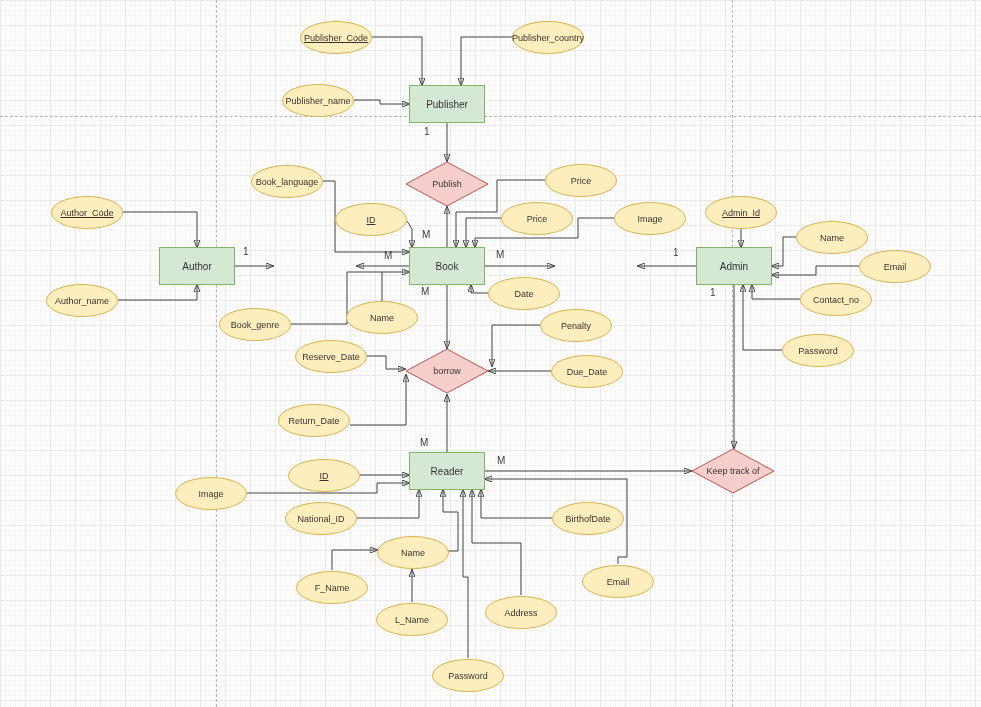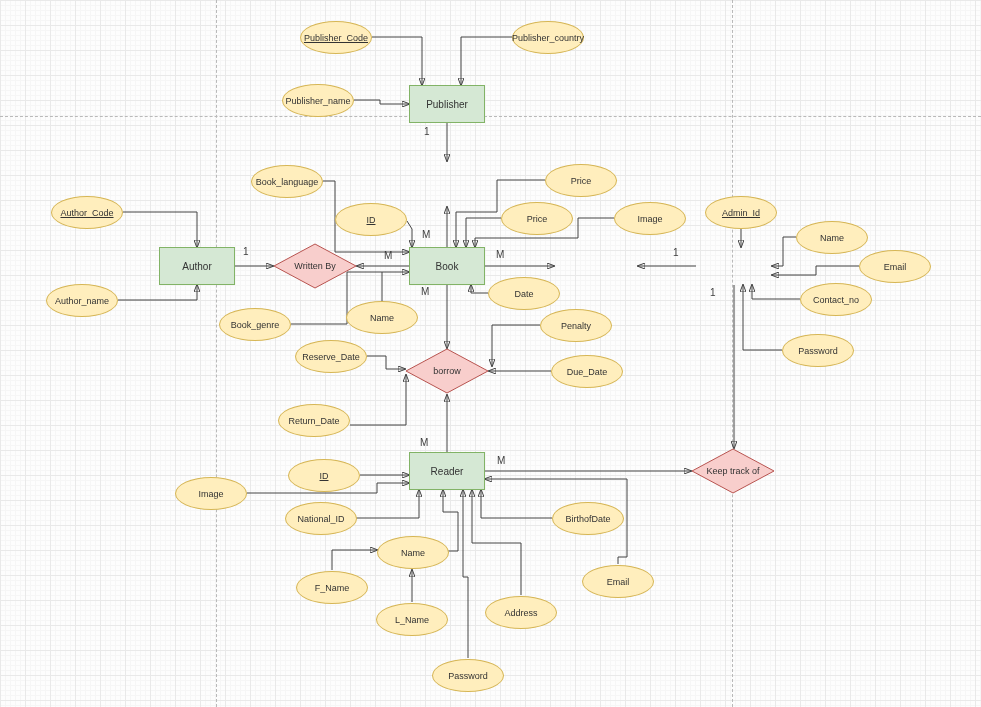--- a/index.html
+++ b/index.html
@@ -96,27 +96,28 @@
     <path d="M412 602 L412 570" marker-end="url(#arr)"></path>
     <path d="M468 658 L468 577 L463 577 L463 490" marker-end="url(#arr)"></path>
     <path d="M521 595 L521 543 L472 543 L472 490" marker-end="url(#arr)"></path>
     <path d="M618 564 L618 557 L627 557 L627 479 L485 479" marker-end="url(#arr)"></path>
     <path d="M552 518 L481 518 L481 490" marker-end="url(#arr)"></path>
   </svg>
 
   <div class="entity" style="left:409px;top:85px">Publisher</div>
   <div class="entity" style="left:159px;top:247px">Author</div>
   <div class="entity" style="left:409px;top:247px">Book</div>
+  <div class="entity" style="left:696px;top:247px">Admin</div>
   <div class="entity" style="left:409px;top:452px">Reader</div>
 
-  <div class="rel" style="left:273px;top:243px">
+  <div class="rel" style="left:405px;top:161px">
     <svg viewBox="0 0 84 46" preserveAspectRatio="none">
         <polygon points="42,1 83,23 42,45 1,23"></polygon>
       </svg>
-    <span class="rlabel">Written By</span>
+    <span class="rlabel">Publish</span>
   </div>
   <div class="rel" style="left:405px;top:348px">
     <svg viewBox="0 0 84 46" preserveAspectRatio="none">
         <polygon points="42,1 83,23 42,45 1,23"></polygon>
       </svg>
     <span class="rlabel">borrow</span>
   </div>
   <div class="rel" style="left:691px;top:448px">
     <svg viewBox="0 0 84 46" preserveAspectRatio="none">
         <polygon points="42,1 83,23 42,45 1,23"></polygon>

